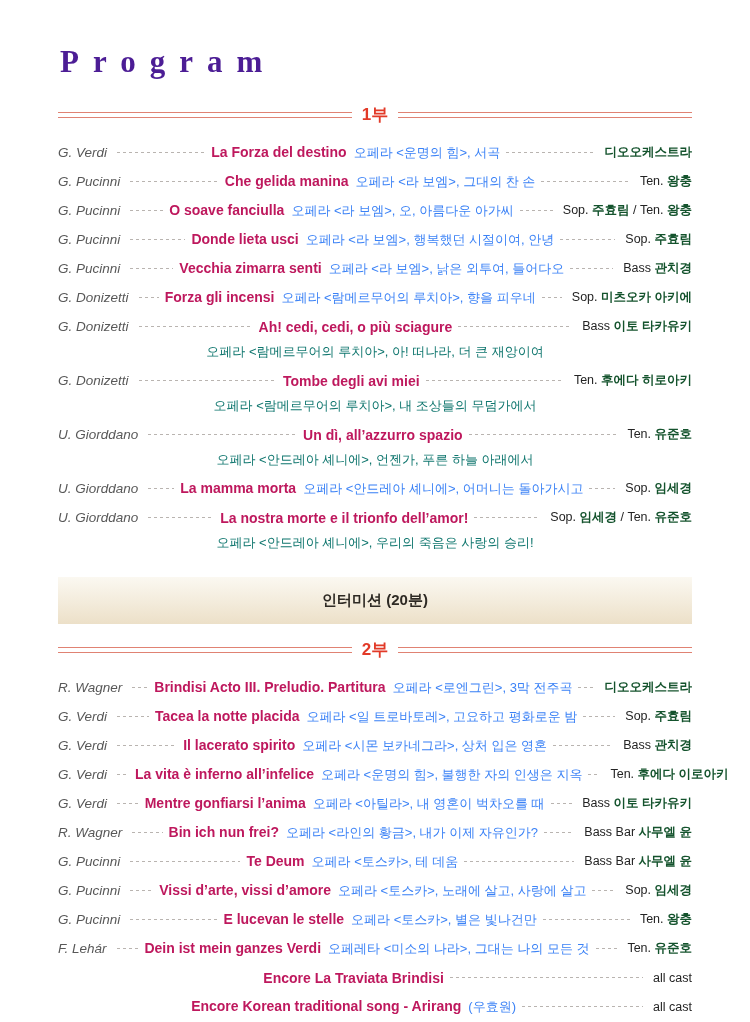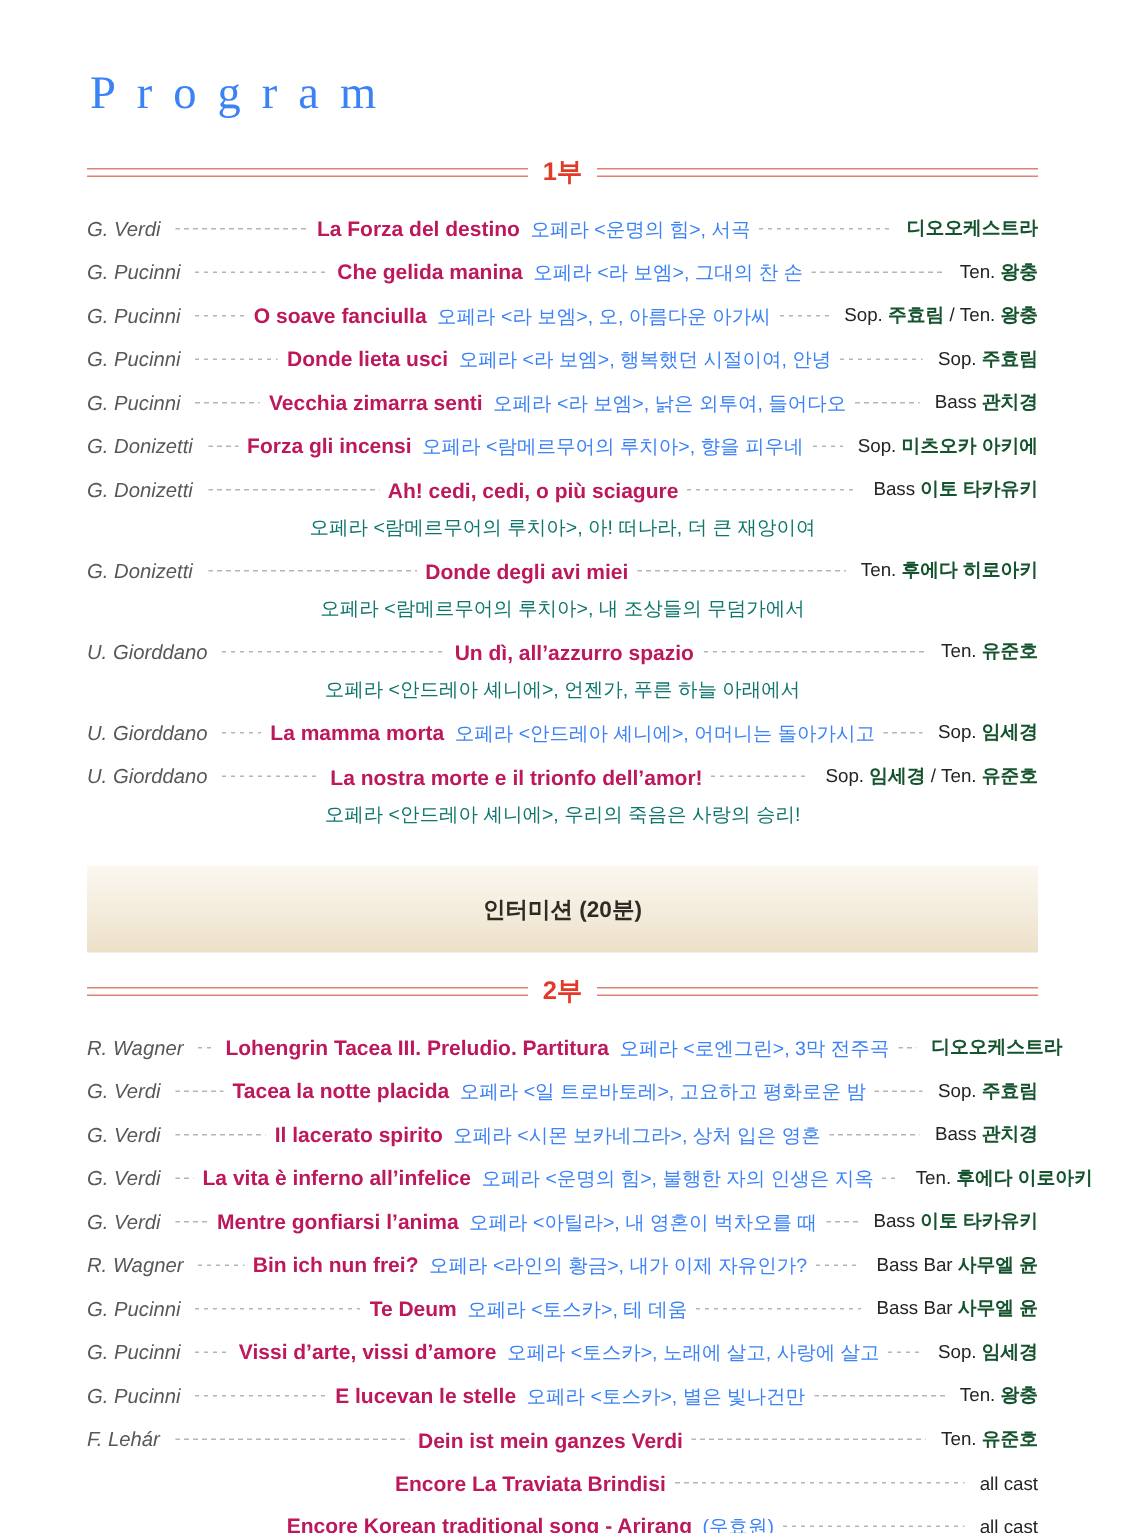--- a/index.html
+++ b/index.html
@@ -5,22 +5,22 @@
   html,body{margin:0;padding:0;}
   body{
     width:750px;height:1022px;background:#ffffff;
     font-family:"Liberation Sans",sans-serif;color:#1b1b1b;
     -webkit-font-smoothing:antialiased;
   }
   .page{padding:42px 58px 0 58px;}
 
   .program-title{
     font-family:"Liberation Serif",serif;
-    font-weight:400;font-size:31px;line-height:1;
-    color:#3b82f6;letter-spacing:14px;
+    font-weight:700;font-size:31px;line-height:1;
+    color:#4c1d95;letter-spacing:14px;
     margin:4px 0 26px 2px;
   }
 
   .part-header{display:flex;align-items:center;gap:10px;margin:14px 0 12px 0;}
   .dline{flex:1;height:4px;border-top:1px solid #e08273;border-bottom:1px solid #e08273;}
   .part-label{color:#e23a28;font-weight:bold;font-size:17px;white-space:nowrap;}
 
   .rows{display:block;}
   .prow{display:flex;align-items:center;height:29px;}
   .composer{
@@ -36,21 +36,21 @@
   .title{font-weight:bold;font-size:14px;color:#be185d;}
   .desc{font-size:13px;color:#3b82f6;margin-left:7px;font-weight:normal;}
   .performer{white-space:nowrap;font-size:12.5px;color:#242424;padding-left:4px;}
   .performer .bold{font-weight:bold;color:#14532d;}
   .subtitle{
     text-align:center;font-size:13px;color:#0f766e;
     height:25px;line-height:22px;
   }
 
   .intermission{
-    margin:20px 0 8px 0;height:58px;
+    margin:20px 0 8px 0;height:47px;
     display:flex;align-items:center;justify-content:center;
     background:linear-gradient(180deg,#fbf8f1 0%,#f3ebdb 55%,#ece0c8 100%);
     font-weight:bold;font-size:15px;color:#2e2a24;
   }
 </style>
 </head>
 <body>
 
 <div class="page">
 
@@ -138,21 +138,21 @@
     </span>
     <span class="leader right"></span>
     <span class="performer"><span>Bass </span><span class="bold">이토 타카유키</span></span>
   </div>
   <div class="subtitle">오페라 &lt;람메르무어의 루치아&gt;, 아! 떠나라, 더 큰 재앙이여</div>
 
   <div class="prow">
     <span class="composer">G. Donizetti</span>
     <span class="leader left"></span>
     <span class="center">
-      <span class="title">Donde degli avi miei</span>
+      <span class="title">Tombe degli avi miei</span>
 
     </span>
     <span class="leader right"></span>
     <span class="performer"><span>Ten. </span><span class="bold">후에다 히로아키</span></span>
   </div>
   <div class="subtitle">오페라 &lt;람메르무어의 루치아&gt;, 내 조상들의 무덤가에서</div>
 
   <div class="prow">
     <span class="composer">U. Giorddano</span>
     <span class="leader left"></span>
@@ -197,21 +197,21 @@
     <div class="dline"></div>
     <div class="part-label">2부</div>
     <div class="dline"></div>
   </div>
 
   <div class="rows">
   <div class="prow">
     <span class="composer">R. Wagner</span>
     <span class="leader left"></span>
     <span class="center">
-      <span class="title">Lohengrin Tacea III. Preludio. Partitura</span>
+      <span class="title">Brindisi Acto III. Preludio. Partitura</span>
       <span class="desc">오페라 &lt;로엔그린&gt;, 3막 전주곡</span>
     </span>
     <span class="leader right"></span>
     <span class="performer"><span class="bold">디오오케스트라</span></span>
   </div>
 
   <div class="prow">
     <span class="composer">G. Verdi</span>
     <span class="leader left"></span>
     <span class="center">
@@ -297,20 +297,21 @@
     </span>
     <span class="leader right"></span>
     <span class="performer"><span>Ten. </span><span class="bold">왕충</span></span>
   </div>
 
   <div class="prow">
     <span class="composer">F. Lehár</span>
     <span class="leader left"></span>
     <span class="center">
       <span class="title">Dein ist mein ganzes Verdi</span>
+      <span class="desc">오페레타 &lt;미소의 나라&gt;, 그대는 나의 모든 것</span>
     </span>
     <span class="leader right"></span>
     <span class="performer"><span>Ten. </span><span class="bold">유준호</span></span>
   </div>
 
   <div class="prow encore">
 
     <span class="leader left"></span>
     <span class="center">
       <span class="title">Encore La Traviata Brindisi</span>

